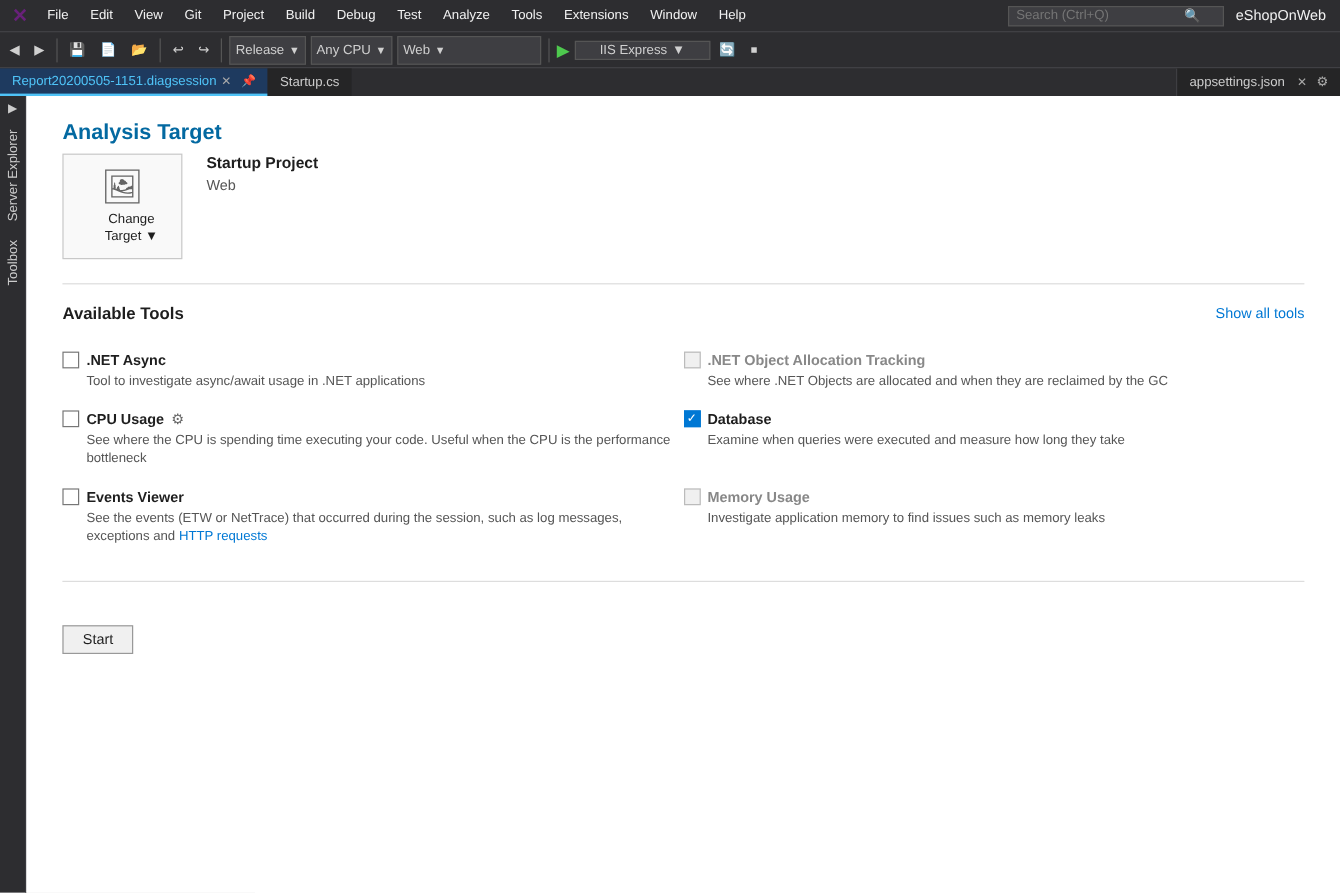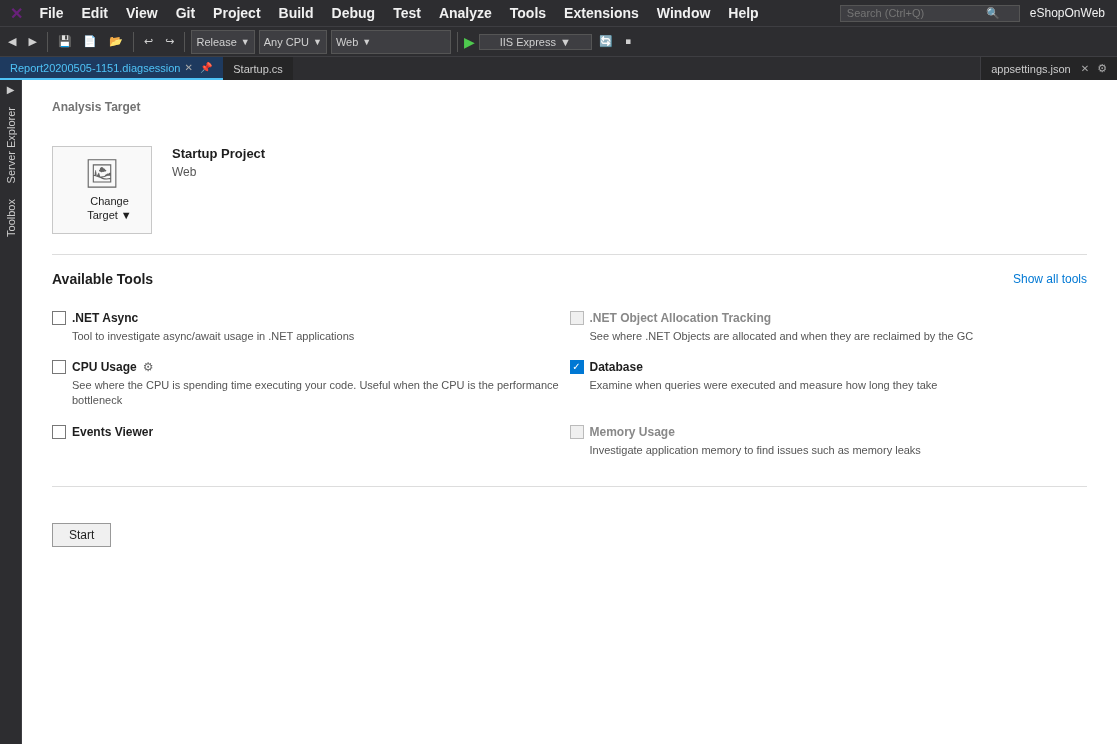--- a/index.html
+++ b/index.html
@@ -4,21 +4,21 @@
   <style>
     * { box-sizing: border-box; margin: 0; padding: 0; }
     body { font-family: 'Segoe UI', Arial, sans-serif; font-size: 12px; background: #f0f0f0; color: #1e1e1e; overflow: hidden; }
 
     
     .menu-bar {
       display: flex; align-items: center; background: #2d2d30; color: #f1f1f1;
       height: 26px; padding: 0 4px; gap: 2px;
     }
     .menu-logo { color: #68217a; font-weight: bold; font-size: 16px; padding: 0 6px; }
-    .menu-item { padding: 2px 8px; font-size: 14px; cursor: pointer; color: #f1f1f1; font-weight: bold; }
+    .menu-item { padding: 2px 8px; font-size: 11px; cursor: pointer; color: #f1f1f1; }
     .search-box {
       margin-left: auto; display: flex; align-items: center;
       background: #3e3e42; border: 1px solid #555; padding: 1px 6px;
       color: #ccc; font-size: 11px; width: 180px;
     }
     .search-box input { background: transparent; border: none; color: #ccc; font-size: 11px; outline: none; width: 140px; }
     .user-label { color: #f1f1f1; padding: 0 8px; font-size: 12px; }
 
     
     .toolbar {
@@ -67,21 +67,21 @@
       color: #ccc; font-size: 11px; padding: 8px 3px; cursor: pointer;
     }
     .sidebar-arrow { color: #ccc; font-size: 10px; padding: 4px 0; cursor: pointer; }
 
     
     .content-area { flex: 1; background: #f5f5f5; overflow-y: auto; }
 
     
     .diag-panel { background: white; margin: 0; padding: 20px 30px; min-height: 100%; }
 
-    .section-title { font-size: 12px; font-weight: 600; color: #737373; margin-bottom: 32px; }
+    .section-title { font-size: 18px; font-weight: 600; color: #0369a1; margin-bottom: 7px; }
 
     .analysis-target-box {
       border: 1px solid #c8c8c8; display: inline-flex; flex-direction: column;
       align-items: center; padding: 10px; cursor: pointer; width: 100px;
       background: #f9f9f9;
     }
     .target-icon { font-size: 28px; color: #666; margin-bottom: 4px; }
     .target-label { font-size: 11px; color: #1e1e1e; text-align: center; line-height: 1.3; margin-left: 15px; }
 
     .startup-info { margin-left: 20px; }
@@ -259,20 +259,21 @@
             <span class="tool-name">Database</span>
           </div>
           <div class="tool-desc">Examine when queries were executed and measure how long they take</div>
         </div>
 
         <div class="tool-item">
           <div class="tool-name-row">
             <div class="tool-checkbox"></div>
             <span class="tool-name">Events Viewer</span>
           </div>
+          <div class="tool-desc">See the events (ETW or NetTrace) that occurred during the session, such as log messages, exceptions and <span class="link">HTTP requests</span></div>
         </div>
 
         <div class="tool-item">
           <div class="tool-name-row">
             <div class="tool-checkbox disabled"></div>
             <span class="tool-name disabled">Memory Usage</span>
           </div>
           <div class="tool-desc">Investigate application memory to find issues such as memory leaks</div>
         </div>
 

